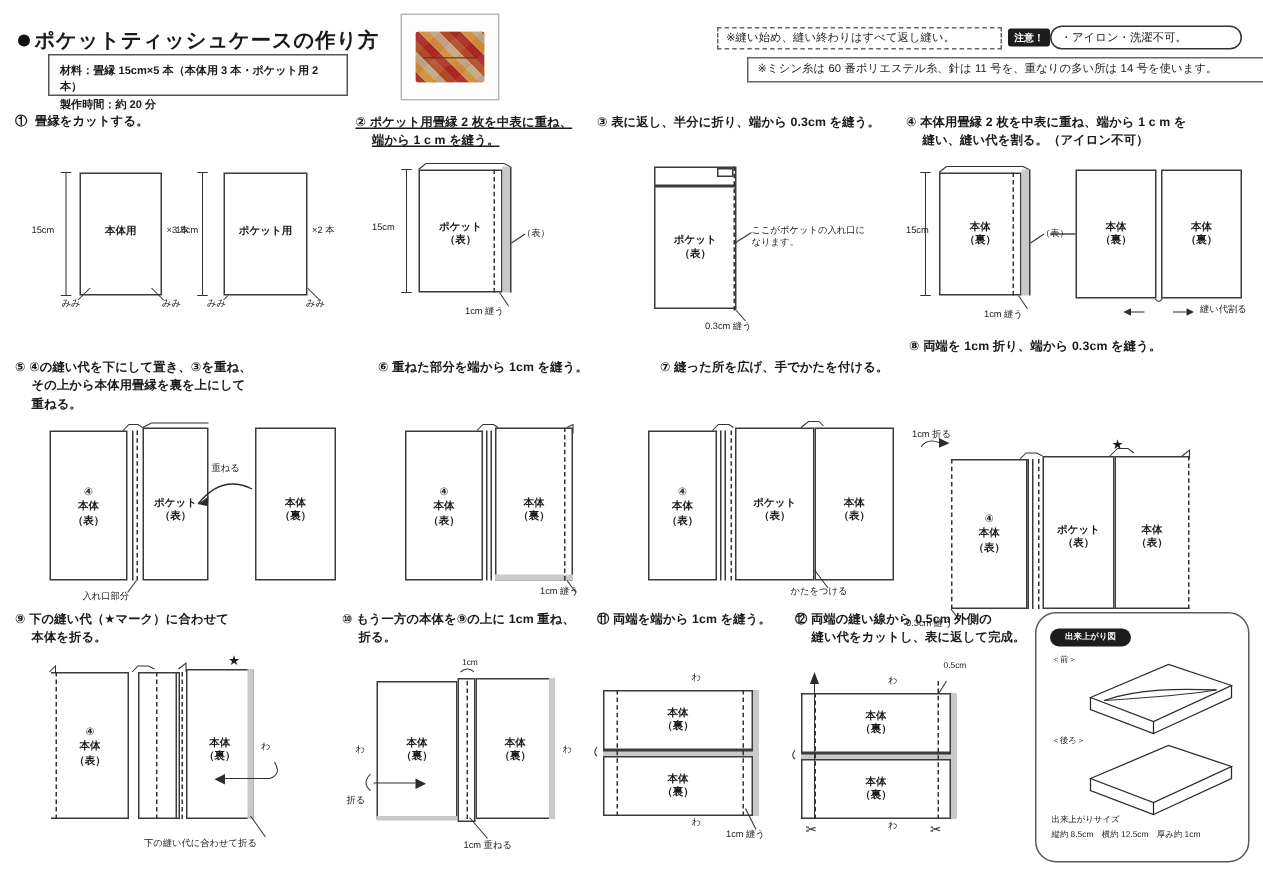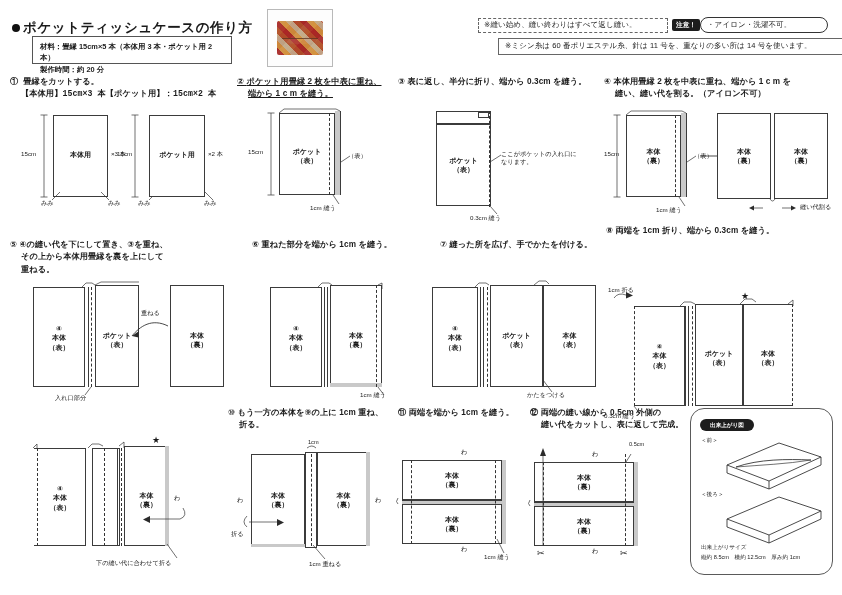--- a/index.html
+++ b/index.html
@@ -90,21 +90,20 @@
   </div>
   <div class="note-round cap" style="left:700px;top:17px;width:128px;height:16px;">
     <span>・アイロン・洗濯不可。</span>
   </div>
   <div class="note-solid cap" style="left:498px;top:38px;width:350px;height:17px;align-items:center;">
     <span>※ミシン糸は 60 番ポリエステル糸、針は 11 号を、重なりの多い所は 14 号を使います。</span>
   </div>
 
   <div class="abs step-title" style="left:10px;top:76px;width:230px;font-family:Liberation Mono, monospace;">
     <div><span>①</span> <span>畳縁をカットする。</span></div>
-    <div style="padding-left:11px;">【本体用】15cm×3 本【ポケット用】：15cm×2 本</div>
   </div>
   <div class="abs" style="left:0;top:100px;width:235px;height:110px;">
     <div class="panel" style="left:53px;top:15px;width:55px;height:82px;"></div>
     <div class="ctr lbl" style="left:53px;top:48px;width:55px;height:14px;font-weight:700;">本体用</div>
     <svg class="abs" style="left:0;top:0;width:235px;height:110px;">
       <line class="ln-thin" x1="44" y1="15" x2="44" y2="97"></line>
       <line class="ln-thin" x1="40.5" y1="15" x2="47.5" y2="15"></line>
       <line class="ln-thin" x1="40.5" y1="97" x2="47.5" y2="97"></line>
       <line class="ln-thin" x1="60" y1="92" x2="52" y2="100"></line>
       <line class="ln-thin" x1="101" y1="92" x2="109" y2="100"></line>
@@ -352,20 +351,24 @@
       <path class="ln-thin" d="M14 36 q4 -6 12 -3"></path>
       <polygon points="26,30 33,33.5 26,36.5" fill="#2b2b2b"></polygon>
       <path class="ln-thin" d="M80 44 l4 -4 l7 0 l4 2"></path>
       <path class="ln-thin" d="M140 42 l5 -5 l7 0 l4 3"></path>
       <path class="ln-thin" d="M188 42 l5 -4 l0 6"></path>
       <line class="ln-thin" x1="34" y1="144" x2="40" y2="152"></line>
     </svg>
     <div class="abs tiny" style="left:4px;top:150px;">0.3cm 縫う</div>
   </div>
 
+  <div class="abs step-title" style="left:10px;top:407px;width:235px;">
+    <div><span>⑨</span> <span>下の縫い代（★マーク）に合わせて</span></div>
+    <div style="padding-left:11px;">本体を折る。</div>
+  </div>
   <div class="abs" style="left:0;top:432px;width:250px;height:150px;">
     <div class="abs star" style="left:152px;top:4px;">★</div>
     <div class="panel" style="left:34px;top:16px;width:52px;height:98px;border-left:none;"></div>
     <div class="dash-v" style="left:37px;top:16px;height:98px;"></div>
     <div class="panel" style="left:92px;top:16px;width:28px;height:98px;"></div>
     <div class="dash-v" style="left:104px;top:16px;height:98px;"></div>
     <div class="solid-v" style="left:117px;top:16px;height:98px;"></div>
     <div class="dash-v" style="left:121px;top:16px;height:98px;"></div>
     <div class="panel" style="left:124px;top:14px;width:45px;height:100px;"></div>
     <div class="edge-shadow" style="left:165px;top:14px;width:4px;height:100px;"></div>

